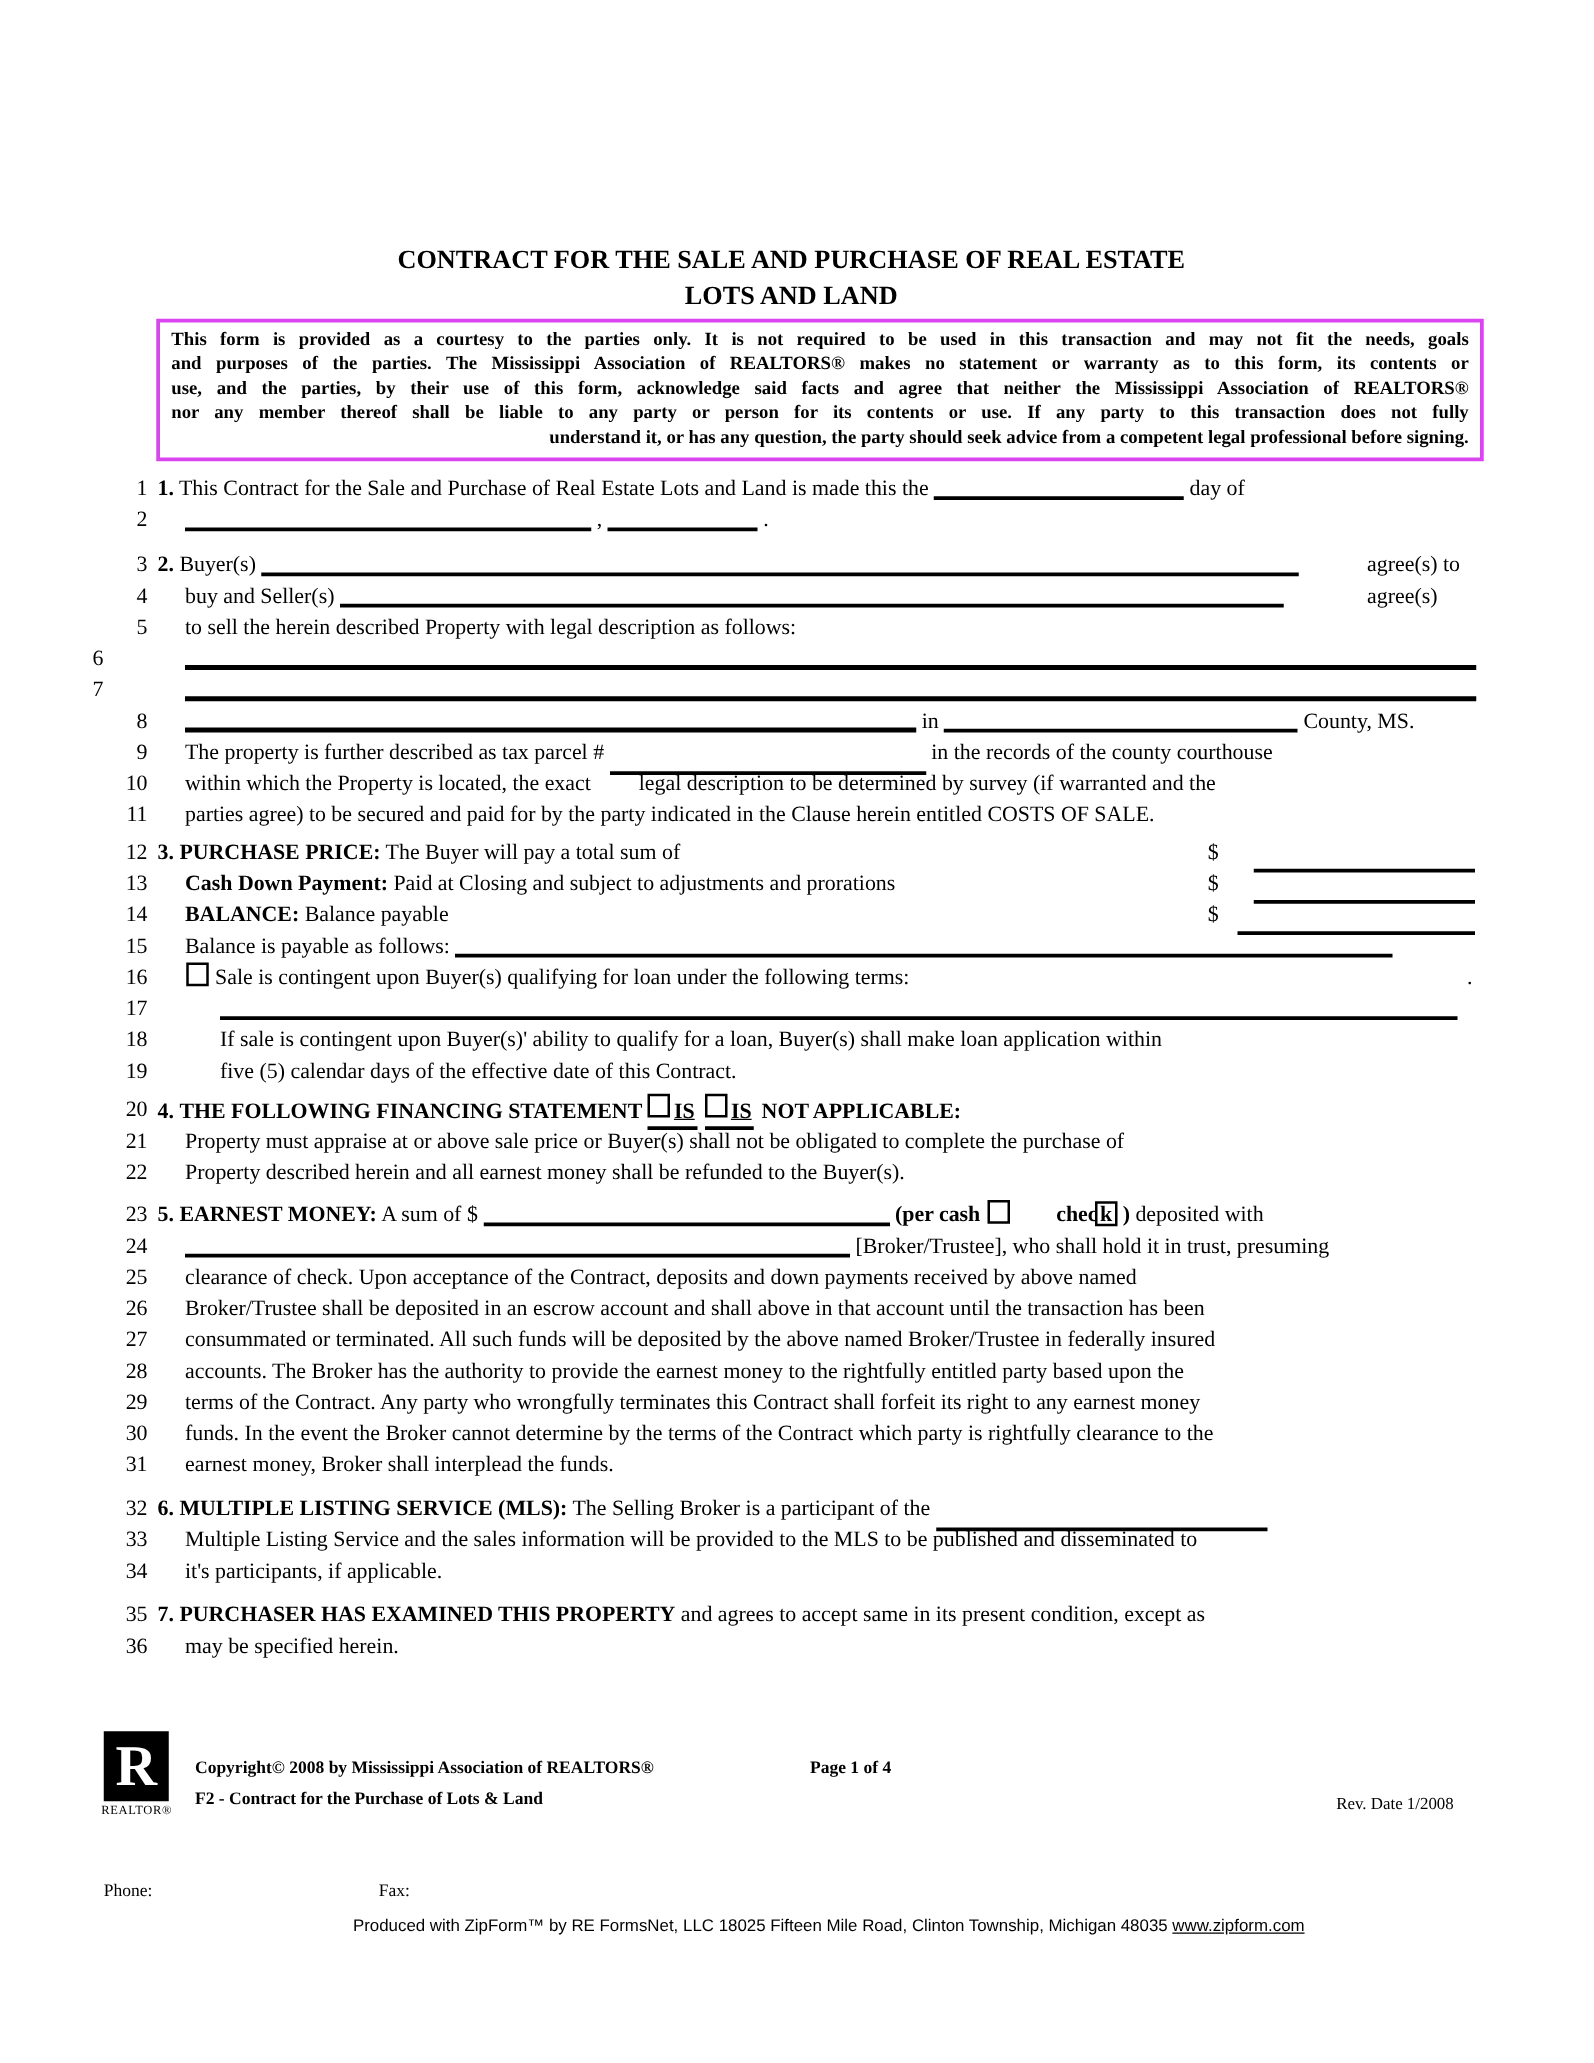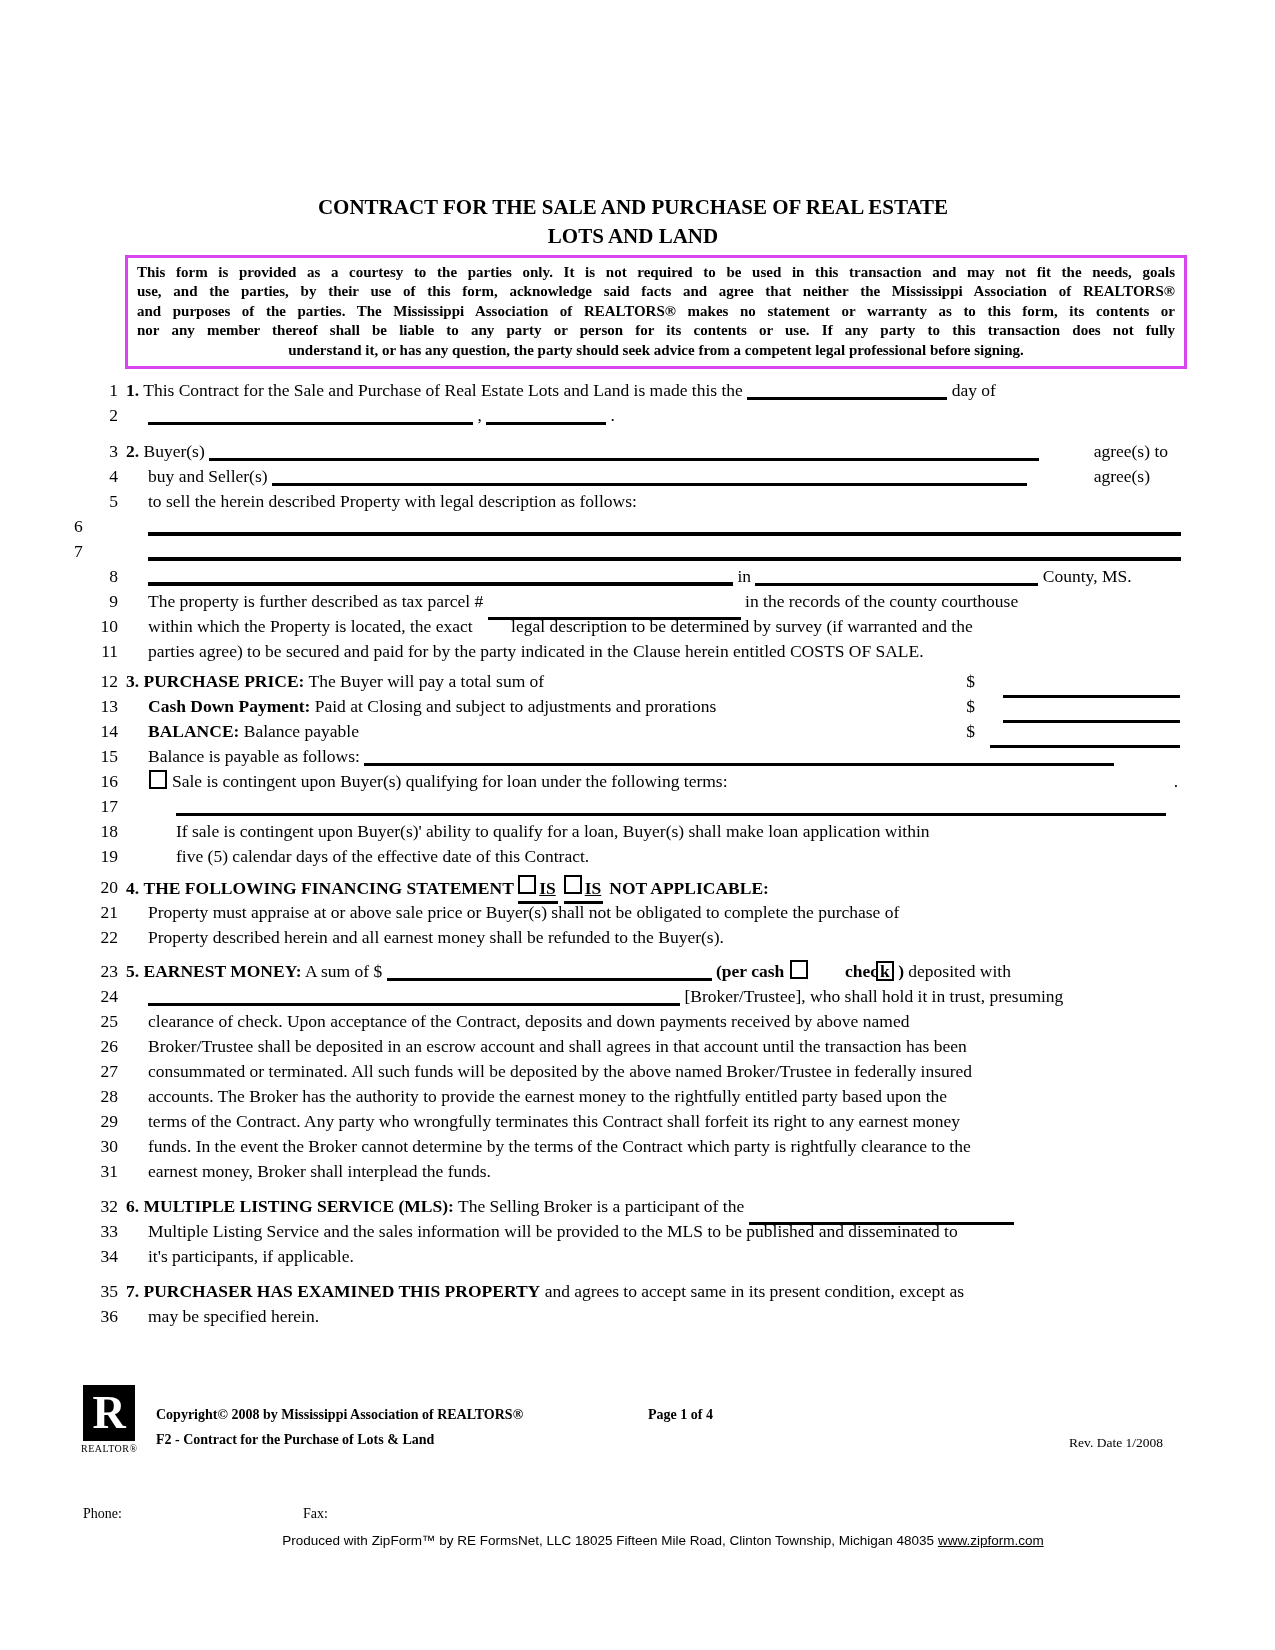--- a/index.html
+++ b/index.html
@@ -3,21 +3,21 @@
 <meta charset="utf-8">
 <style>
   html,body{margin:0;padding:0;background:#fff;}
   .page{position:relative;width:1275px;height:1650px;background:#fff;overflow:hidden;
         font-family:"Liberation Serif","DejaVu Serif",serif;color:#000;margin-left:28px;}
   .title{position:absolute;top:193px;left:50px;width:1110px;text-align:center;
          font-weight:bold;font-size:21px;line-height:29px;}
   .disc{position:absolute;top:255px;left:97px;width:1038px;border:3px solid #d946ef;
         padding:5px 9px 6px 9px;font-weight:bold;font-size:15px;line-height:19.4px;}
   .disc .jl{text-align:justify;text-align-last:justify;white-space:normal;}
-  .disc .ll{text-align:center;}
+  .disc .ll{text-align:right;}
   .lines{position:absolute;top:378px;left:0;width:1155px;}
   .row{display:flex;height:25px;line-height:25px;font-size:17.5px;}
   .num{width:90px;text-align:right;flex-shrink:0;}
   .num.outd{text-align:left;padding-left:46px;box-sizing:border-box;}
   .txt{flex:1;margin-left:30px;position:relative;white-space:nowrap;}
   .txt.sec{margin-left:8px;}
   b{font-weight:bold;}
   .bl{display:inline-block;border-bottom:3px solid #000;height:12px;transform:translateY(4px);}
   .bl.thick{border-bottom-width:4px;}
   .bl.low{transform:translateY(13px);}
@@ -52,22 +52,22 @@
 
 <div class="page">
 
   <div class="title">
     <div>CONTRACT FOR THE SALE AND PURCHASE OF REAL ESTATE</div>
     <div>LOTS AND LAND</div>
   </div>
 
   <div class="disc">
     <div class="jl">This form is provided as a courtesy to the parties only. It is not required to be used in this transaction and may not fit the needs, goals</div>
+    <div class="jl">and purposes of the parties. The Mississippi Association of REALTORS® makes no statement or warranty as to this form, its contents or</div>
     <div class="jl">use, and the parties, by their use of this form, acknowledge said facts and agree that neither the Mississippi Association of REALTORS®</div>
-    <div class="jl">and purposes of the parties. The Mississippi Association of REALTORS® makes no statement or warranty as to this form, its contents or</div>
     <div class="jl">nor any member thereof shall be liable to any party or person for its contents or use. If any party to this transaction does not fully</div>
     <div class="ll">understand it, or has any question, the party should seek advice from a competent legal professional before signing.</div>
   </div>
 
   <div class="lines">
 
     <div class="row">
       <span class="num">1</span>
       <span class="txt sec">
         <b>1.</b>
@@ -256,21 +256,21 @@
         <span>[Broker/Trustee], who shall hold it in trust, presuming</span>
       </span>
     </div>
 
     <div class="row">
       <span class="num">25</span>
       <span class="txt"><span>clearance of check. Upon acceptance of the Contract, deposits and down payments received by above named</span></span>
     </div>
     <div class="row">
       <span class="num">26</span>
-      <span class="txt"><span>Broker/Trustee shall be deposited in an escrow account and shall agrees in that account until the transaction has been</span></span>
+      <span class="txt"><span>Broker/Trustee shall be deposited in an escrow account and shall above in that account until the transaction has been</span></span>
     </div>
     <div class="row">
       <span class="num">27</span>
       <span class="txt"><span>consummated or terminated. All such funds will be deposited by the above named Broker/Trustee in federally insured</span></span>
     </div>
     <div class="row">
       <span class="num">28</span>
       <span class="txt"><span>accounts. The Broker has the authority to provide the earnest money to the rightfully entitled party based upon the</span></span>
     </div>
     <div class="row">

